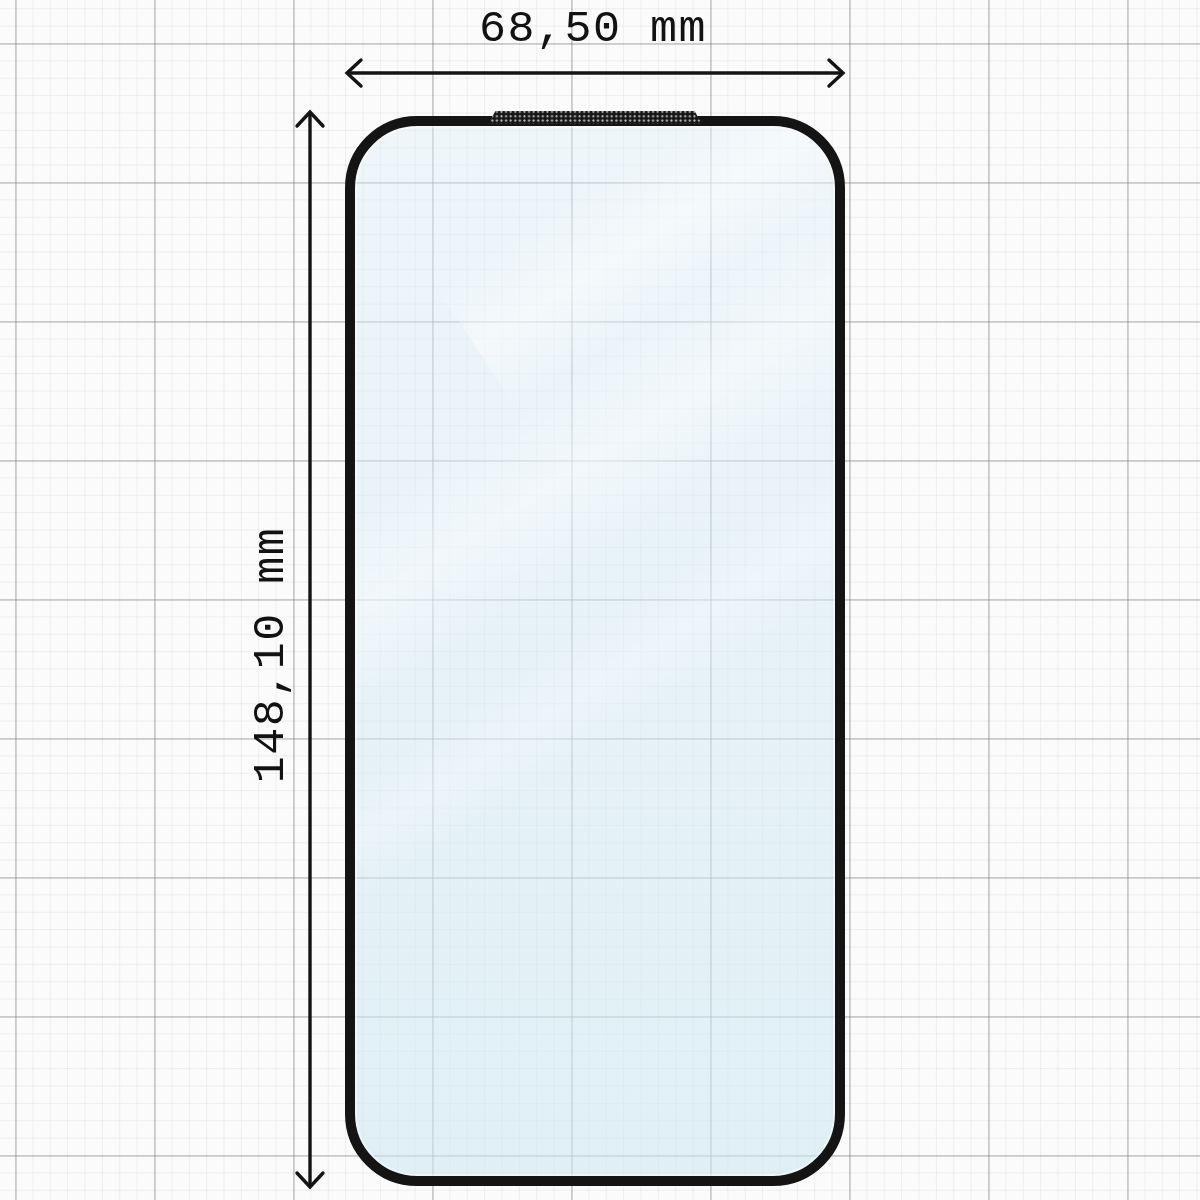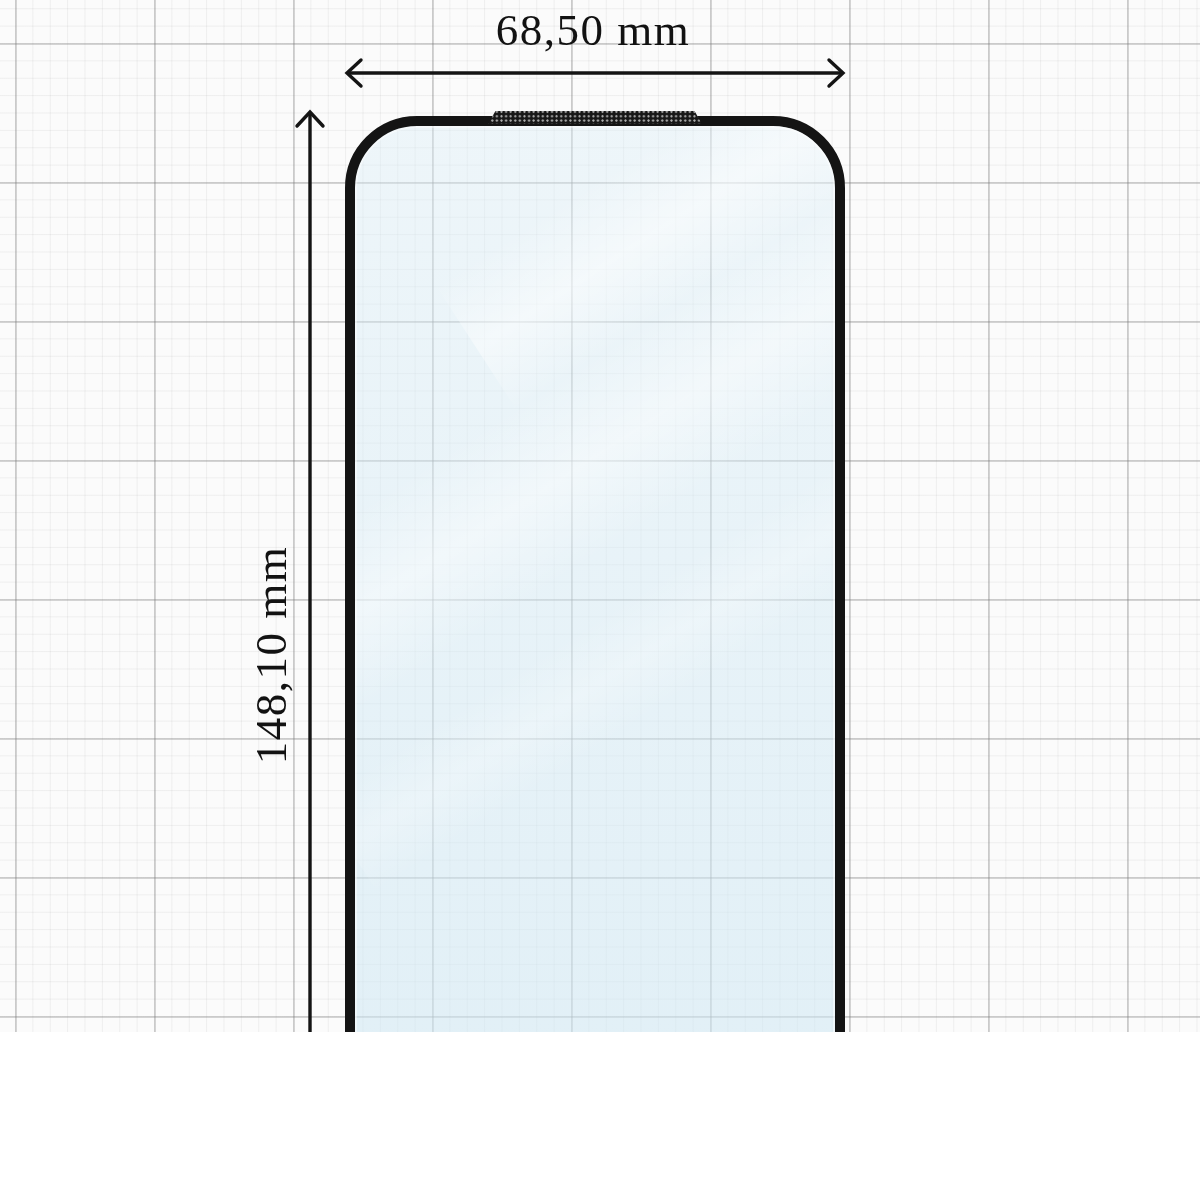--- a/index.html
+++ b/index.html
@@ -1,30 +1,30 @@
 <!DOCTYPE html>
 <html><head>
 <meta charset="utf-8">
 <style>
   html, body { margin: 0; padding: 0; }
   .canvas {
     position: relative;
     width: 1200px;
-    height: 1032px;
+    height: 1200px;
     overflow: hidden;
     background-color: #fbfbfb;
     
     background-image:
       linear-gradient(to right, rgba(120,120,120,0.30) 2px, transparent 2px),
       linear-gradient(to bottom, rgba(120,120,120,0.30) 2px, transparent 2px),
       linear-gradient(to right, rgba(150,150,150,0.13) 1px, transparent 1px),
       linear-gradient(to bottom, rgba(150,150,150,0.13) 1px, transparent 1px);
     background-size: 139px 139px, 139px 139px, 17.375px 17.375px, 17.375px 17.375px;
     background-position: 15px 0, 0 43px, 15px 0, 0 43px;
-    font-family: Liberation Serif, serif;
+    font-family: Liberation Mono, monospace;
     color: #121212;
   }
 
   
   .glass {
     position: absolute;
     left: 345px; top: 116px;
     width: 500px; height: 1070px;
     box-sizing: border-box;
     border: 10px solid #141414;

